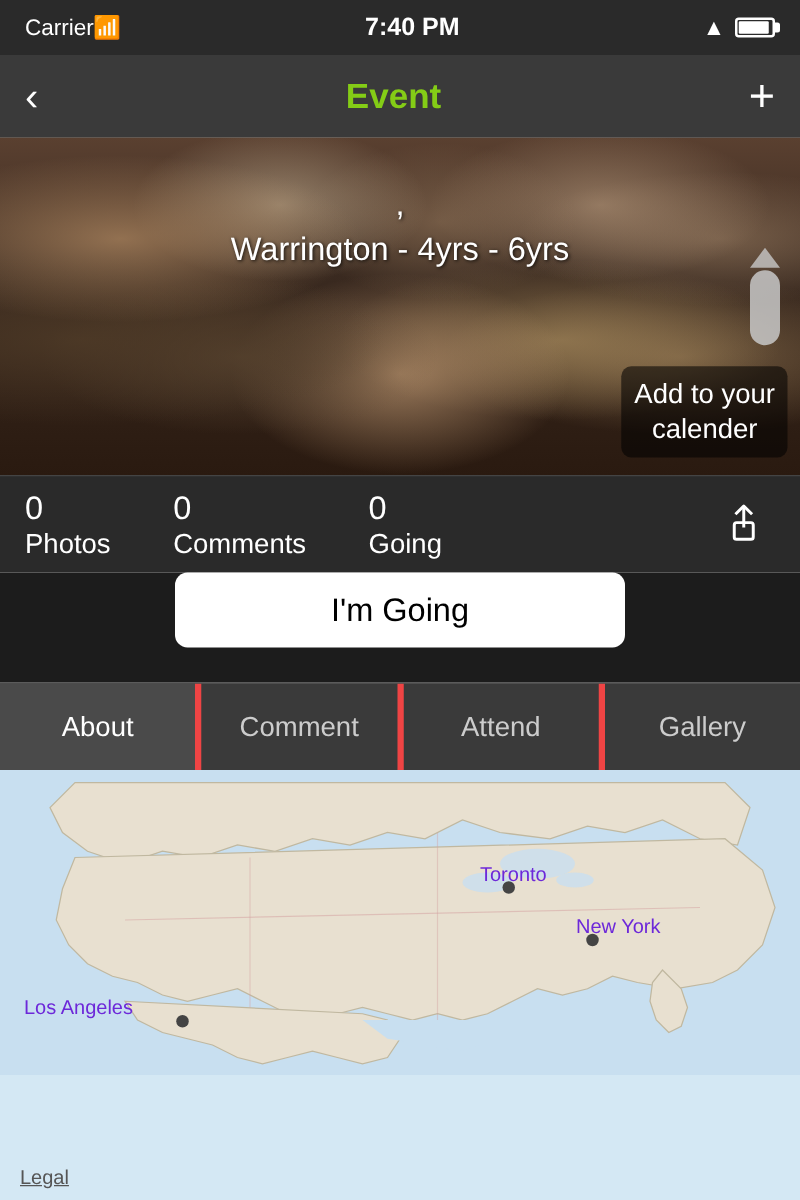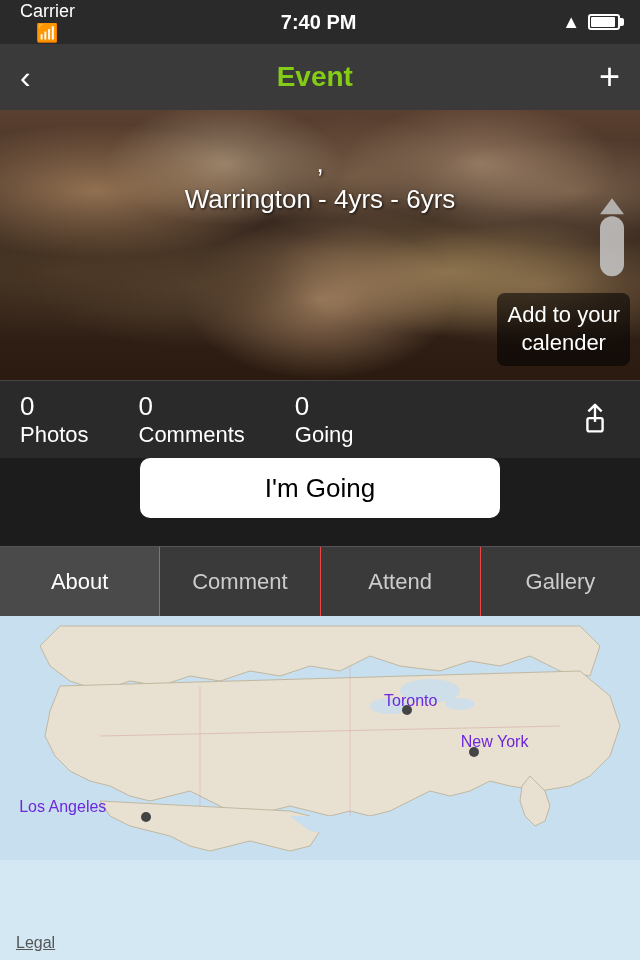--- a/index.html
+++ b/index.html
@@ -19,21 +19,21 @@
       height: 44px;
       background: #2a2a2a;
       display: flex;
       align-items: center;
       justify-content: space-between;
       padding: 0 20px;
       color: #fff;
       font-size: 18px;
       font-weight: 500;
     }
-    .status-left { display: flex; align-items: center; gap: 0; flex-direction: column; }
+    .status-left { display: flex; align-items: center; gap: 0; }
     .status-center { font-size: 20px; font-weight: 600; }
     .status-right { display: flex; align-items: center; gap: 8px; }
     .battery {
       width: 32px; height: 16px;
       border: 2px solid #fff;
       border-radius: 3px;
       position: relative;
       display: inline-block;
     }
     .battery::after {
@@ -225,21 +225,21 @@
       border-top: 1px solid #555;
     }
     .tab-item {
       flex: 1;
       display: flex;
       align-items: center;
       justify-content: center;
       color: #ccc;
       font-size: 22px;
       cursor: pointer;
-      border-right: 1px solid #ef4444;
+      border-right: 5px solid #ef4444;
     }
     .tab-item:last-child { border-right: none; }
     .tab-item.active {
       background: #4a4a4a;
       color: #fff;
     }
 
     
     .map-area {
       width: 100%;

